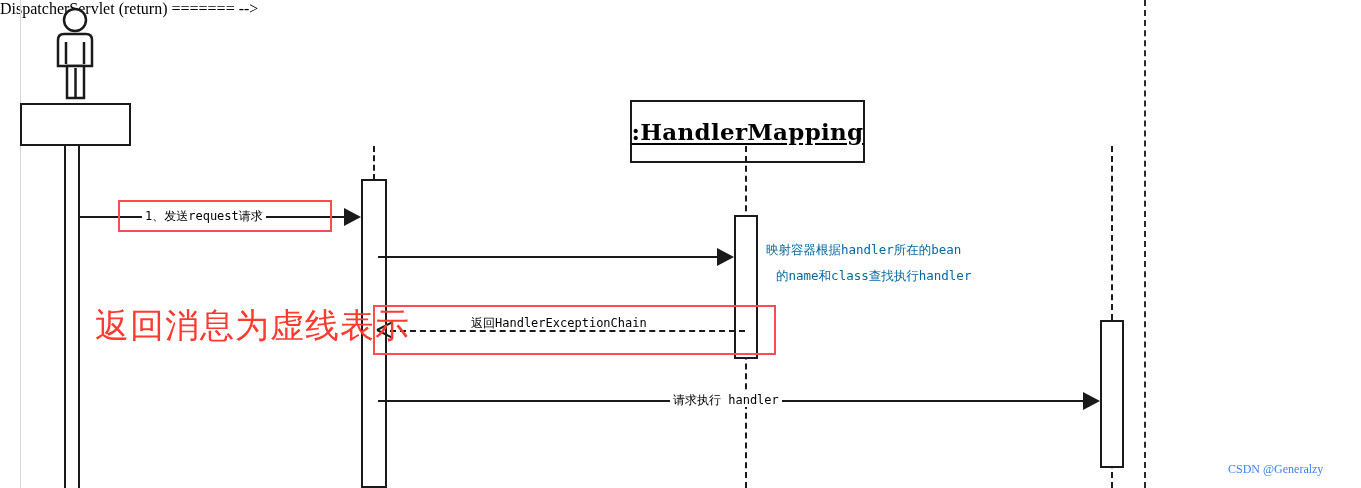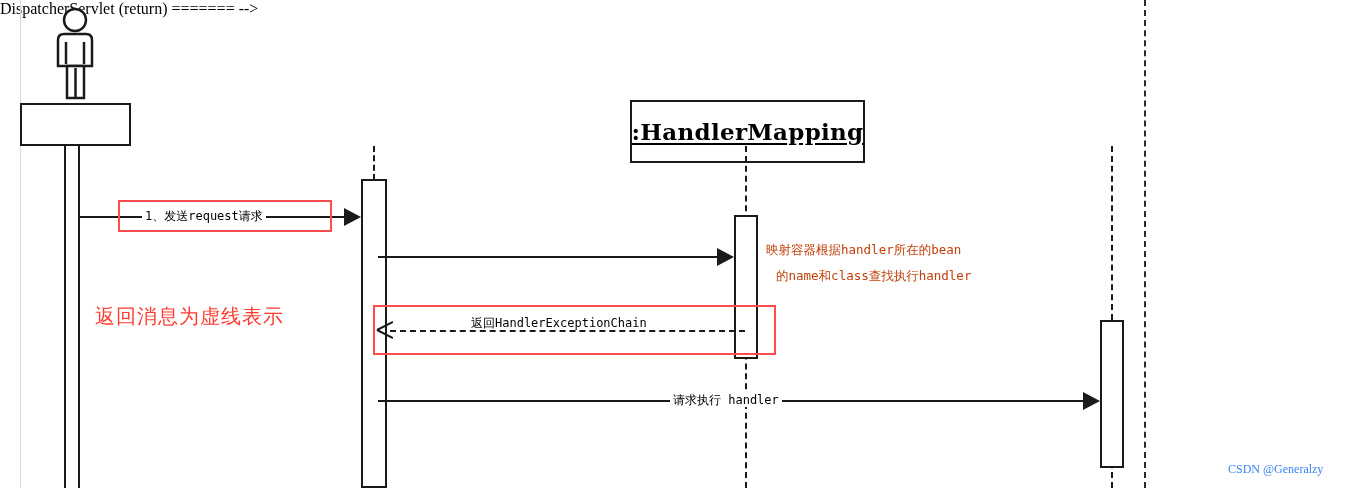--- a/index.html
+++ b/index.html
@@ -95,28 +95,28 @@
     background: #ffffff;
     padding: 0 3px;
     white-space: nowrap;
     line-height: 14px;
   }
   
   .note-text {
     position: absolute;
     font-family: "DejaVu Sans Mono", "Liberation Mono", monospace;
     font-size: 12.5px;
-    color: #c2410c;
+    color: #0369a1;
     line-height: 26px;
     white-space: nowrap;
   }
   .callout-red {
     position: absolute;
     font-family: "DejaVu Sans", "Liberation Sans", sans-serif;
-    font-size: 20px;
+    font-size: 34px;
     font-weight: 500;
     color: #ff3b30;
     white-space: nowrap;
     letter-spacing: 1px;
   }
   .highlight-box {
     position: absolute;
     box-sizing: border-box;
     border: 2px solid #ff4d4d;
     background: transparent;

